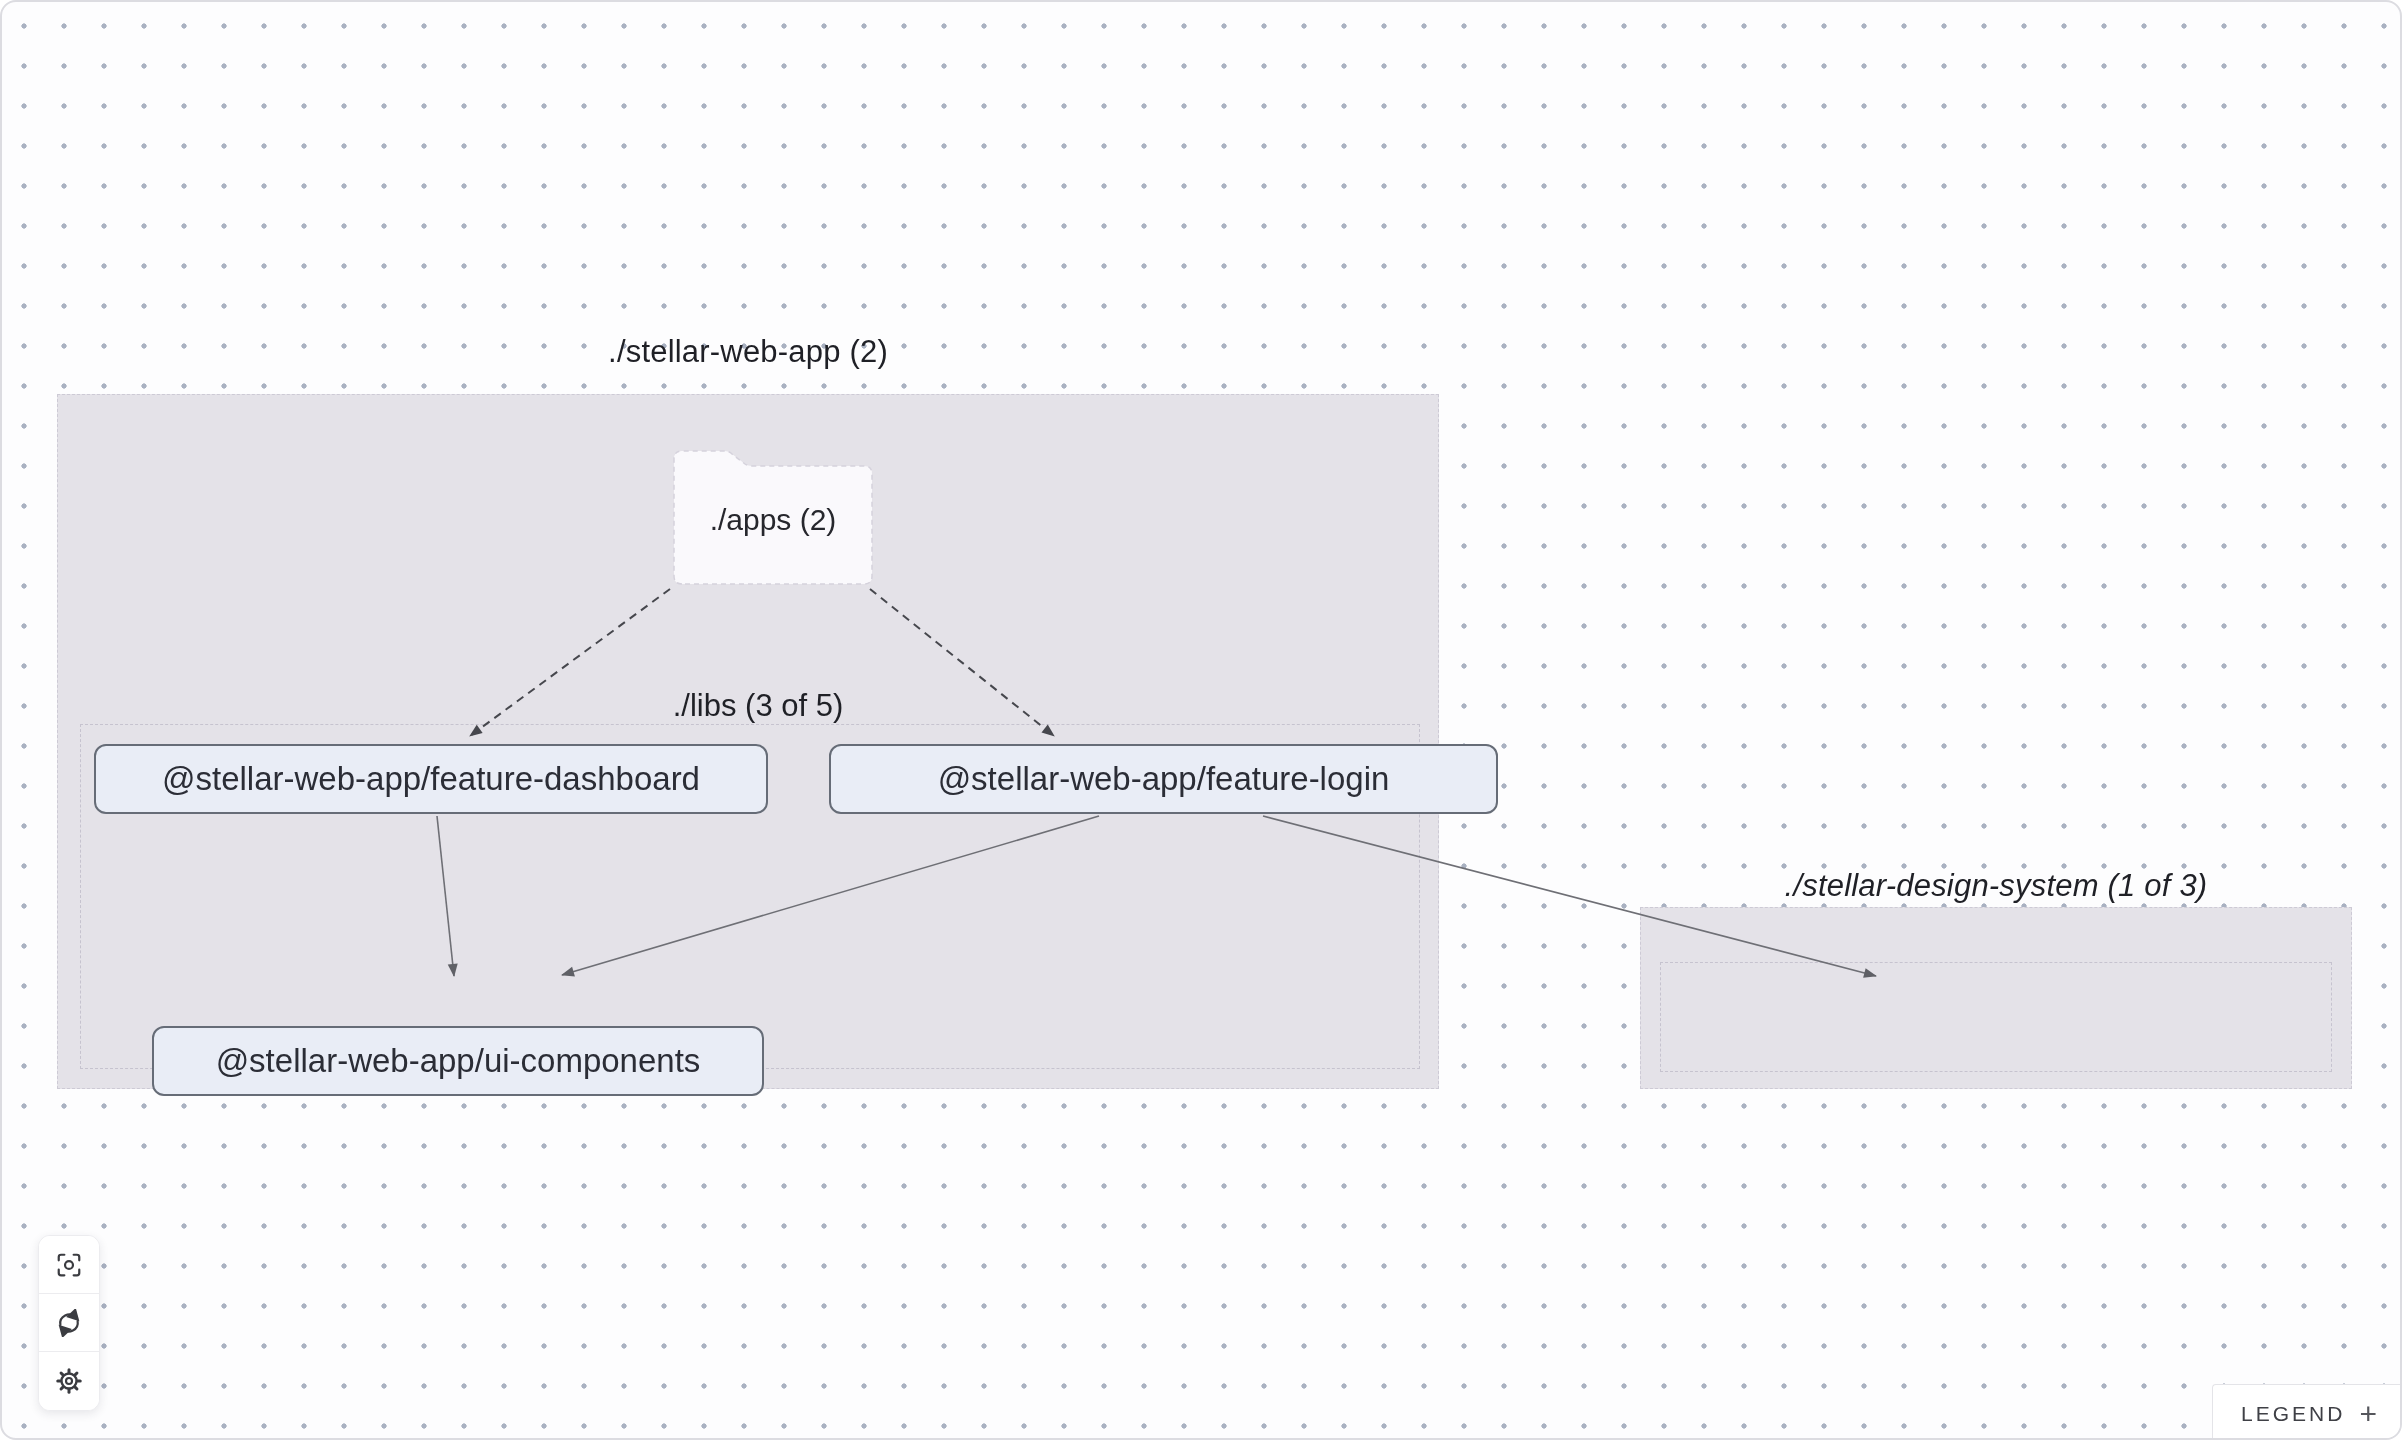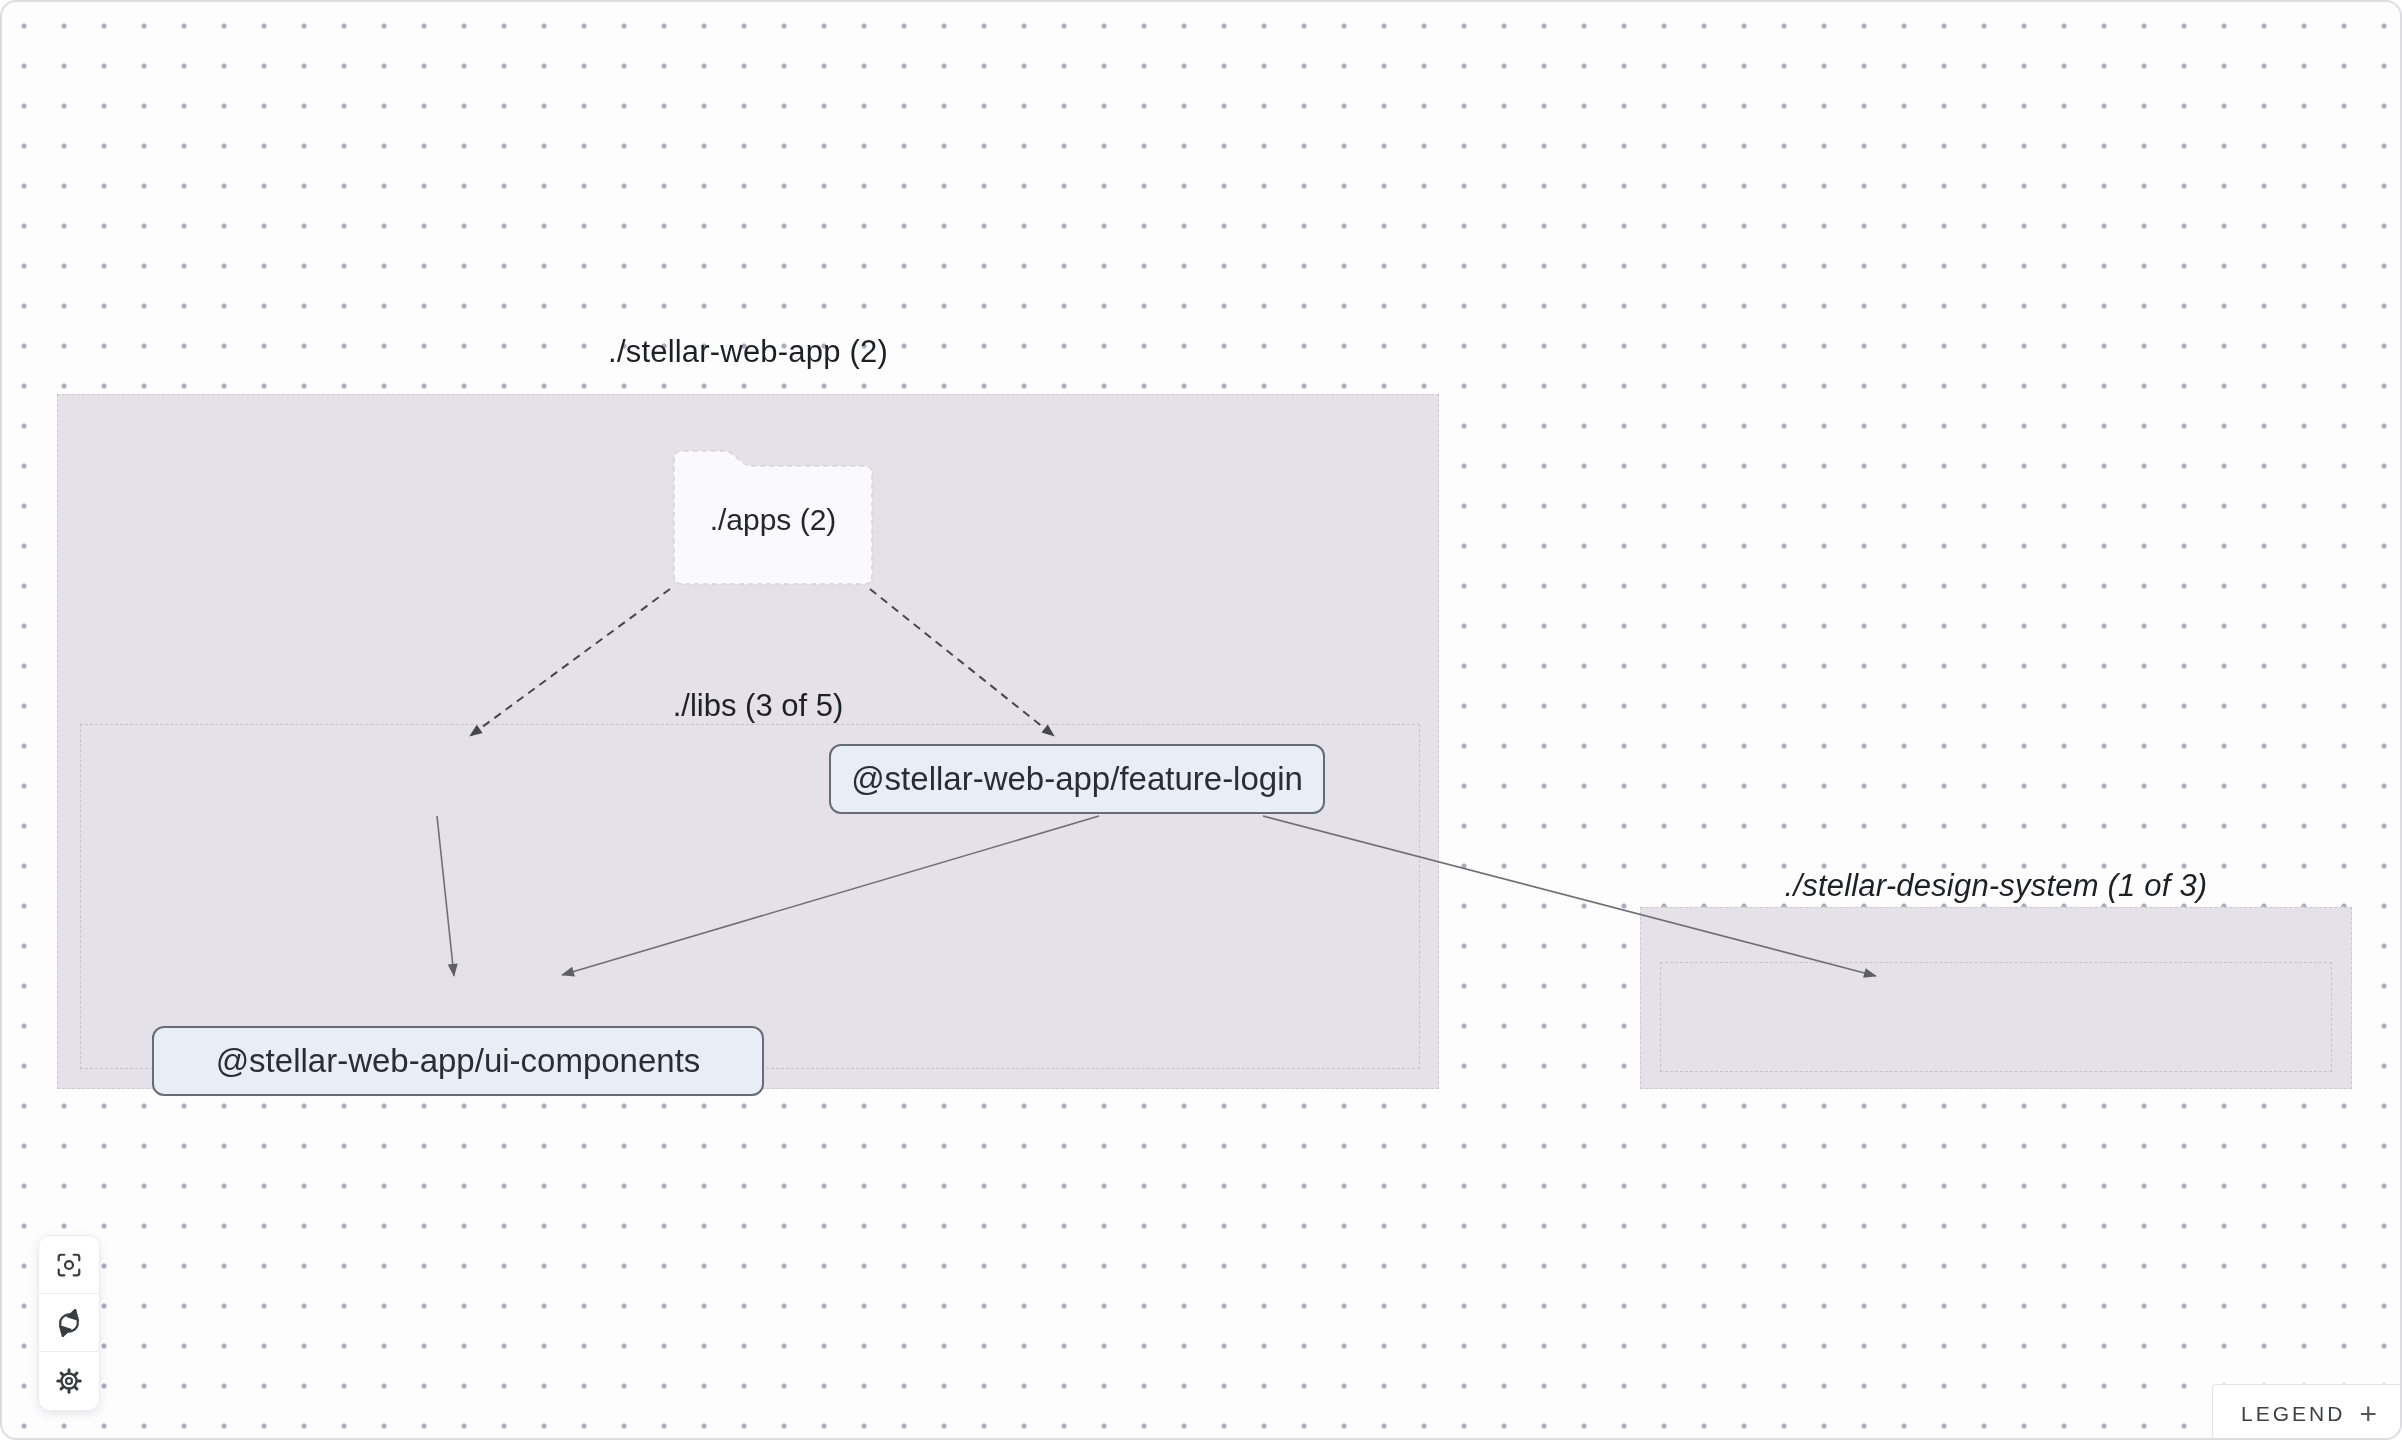--- a/index.html
+++ b/index.html
@@ -90,22 +90,25 @@
       <path d="M1261,814 L1874,974" class="edge solid" marker-end="url(#arrow-gray)"></path>
     </svg>
 
   <div class="folder">
     <svg width="206" height="152" viewBox="0 0 206 152">
       <path d="M12,149 Q4,149 4,141 L4,24 Q4,16 12,16 L54,16 Q59,16 62,19 L75,29 Q78,31 82,31 L194,31 Q202,31 202,39 L202,141 Q202,149 194,149 Z" fill="#faf9fc" stroke="#d5d2dc" stroke-width="1.5" stroke-dasharray="5 4"></path>
     </svg>
     <div class="folder-label">./apps (2)</div>
   </div>
 
+  <div class="node" style="left:92px;top:742px;width:674px;height:70px;">
+    <span>@stellar-web-app/feature-dashboard</span>
+  </div>
 
-  <div class="node" style="left:827px;top:742px;width:496px;height:70px;">
+  <div class="node" style="left:827px;top:742px;width:669px;height:70px;">
     <span>@stellar-web-app/feature-login</span>
   </div>
 
   <div class="node" style="left:150px;top:1024px;width:612px;height:70px;">
     <span>@stellar-web-app/ui-components</span>
   </div>
 
 
   <div class="toolbar">
     <button title="">

